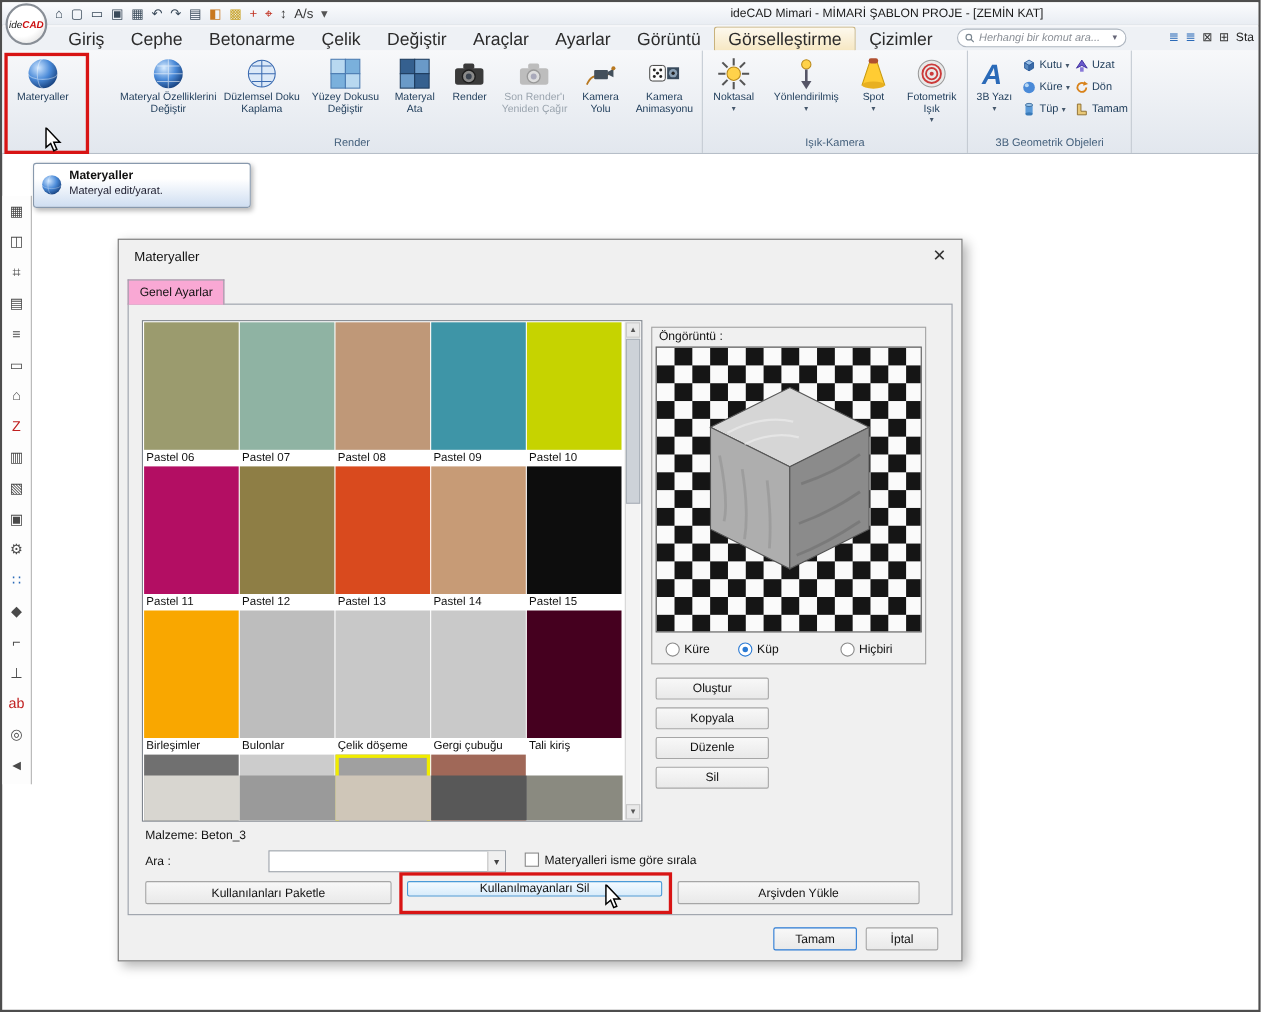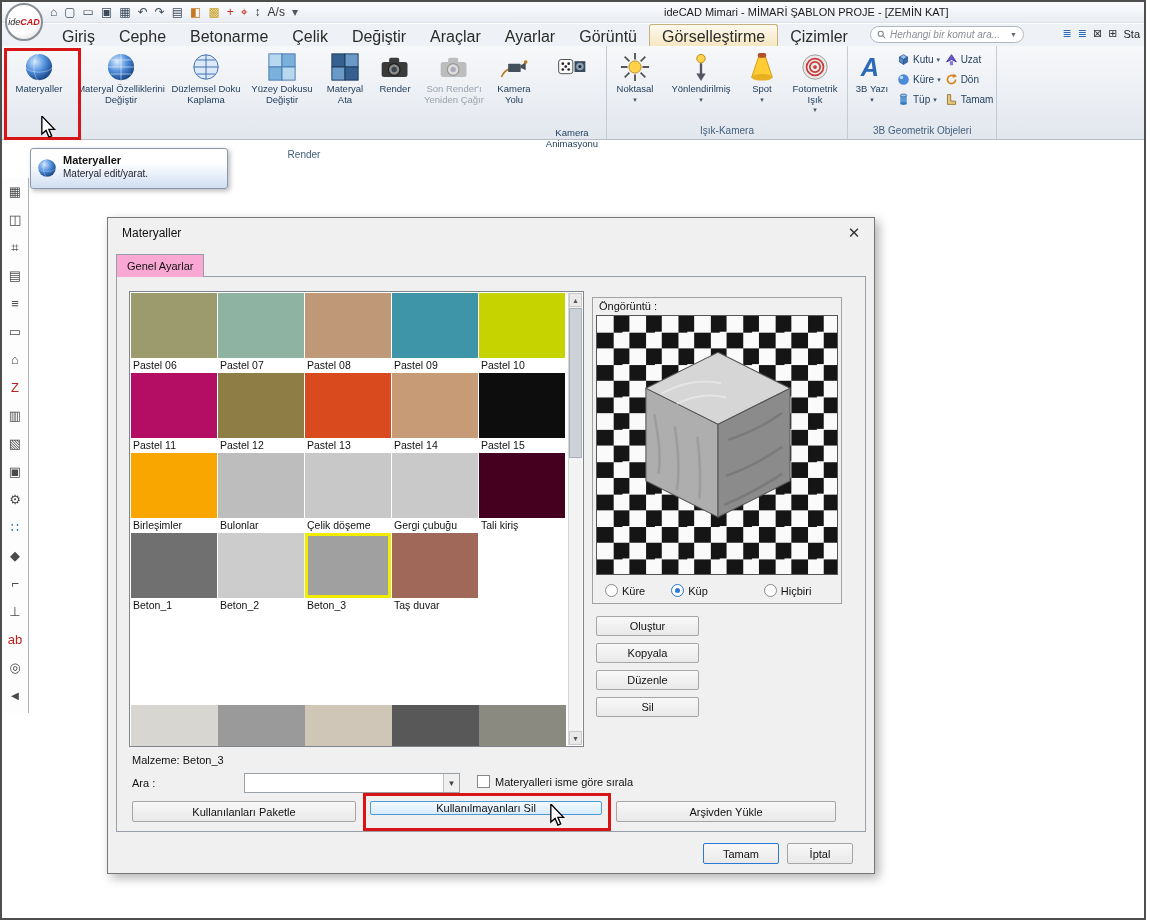--- a/index.html
+++ b/index.html
@@ -61,21 +61,21 @@
 
   
   #dialog{position:absolute;left:105px;top:215px;width:768px;height:657px;background:#f0f0f0;border:1px solid #767676;box-shadow:4px 4px 10px rgba(0,0,0,.30);z-index:30;font-size:11px;color:#111;}
   .dlg-title{position:absolute;left:14px;top:8px;font-size:12px;}
   .dlg-close{position:absolute;right:10px;top:5px;font-size:15px;color:#333;width:20px;height:20px;text-align:center;line-height:20px;}
   .dlg-tab{position:absolute;left:8px;top:36px;height:23px;padding:0 10px;background:#f9a8d4;border:1px solid #999fa8;border-bottom:none;display:flex;align-items:center;z-index:2;}
   .dlg-panel{position:absolute;left:8px;top:58px;width:750px;height:556px;border:1px solid #999fa8;background:#f0f0f0;}
 
   #materials-box{position:absolute;left:12px;top:14px;width:455px;height:456px;background:#fff;border:1px solid #7f858d;overflow:hidden;}
   #materials-grid{position:absolute;left:1px;top:1px;display:grid;grid-template-columns:repeat(5,87px);}
-  .swatch{width:87px;height:80px;position:relative;}
+  .swatch{width:87px;height:131px;position:relative;}
   .sw-img{position:absolute;left:0;right:1px;top:0;bottom:15px;}
   .sw-img.selected{border:3px solid #f0ec00;}
   .sw-label{position:absolute;left:0;right:1px;bottom:0;height:15px;background:#fff;font-size:10.5px;line-height:15px;padding-left:2px;white-space:nowrap;overflow:hidden;}
   #partial-row{position:absolute;left:1px;top:413px;display:flex;}
   .partial{width:87px;height:41px;}
   .pat-noise{background-image:repeating-linear-gradient(90deg,rgba(255,255,255,.18) 0 1px,rgba(0,0,0,0) 1px 3px),repeating-linear-gradient(0deg,rgba(0,0,0,.10) 0 1px,rgba(0,0,0,0) 1px 4px);}
   .pat-tiles{background-image:linear-gradient(rgba(0,0,0,.30) 1.5px,transparent 1.5px),linear-gradient(90deg,rgba(0,0,0,.30) 1.5px,transparent 1.5px);background-size:43px 43px;background-position:-1px -1px;}
   .pat-brick{background-image:repeating-linear-gradient(0deg,rgba(232,224,212,.95) 0 2px,transparent 2px 12px),repeating-linear-gradient(90deg,rgba(232,224,212,.95) 0 2px,transparent 2px 24px);}
   #mat-scroll{position:absolute;right:1px;top:1px;width:14px;bottom:1px;background:#f3f3f3;border-left:1px solid #d6d6d6;}
   .scroll-btn{height:14px;font-size:7px;color:#555;text-align:center;line-height:14px;background:#e9e9e9;border:1px solid #c9c9c9;}
@@ -188,21 +188,21 @@
                     <stop offset=".55" stop-color="#4a8ad8"></stop>
                     <stop offset="1" stop-color="#17417e"></stop>
                   </radialGradient>
                 </defs>
                 <circle cx="16" cy="16" r="14" fill="url(#sphA)"></circle>
                 <path d="M2 16a14 5.5 0 0 0 28 0M16 2a5.5 14 0 0 0 0 28" stroke="rgba(255,255,255,.4)" fill="none"></path>
               </svg>
             </span>
             <div class="rbtn-label">Materyaller</div>
           </div>
-          <div class="rbtn" style="width: 92px;">
+          <div class="rbtn" style="width: 92px; margin-left: 32px;">
             <span class="ic ">
               <svg viewBox="0 0 32 32">
                 <defs>
                   <radialGradient id="sphB" cx="35%" cy="30%" r="75%">
                     <stop offset="0" stop-color="#d8ecff"></stop>
                     <stop offset=".55" stop-color="#4a8ad8"></stop>
                     <stop offset="1" stop-color="#17417e"></stop>
                   </radialGradient>
                 </defs>
                 <circle cx="16" cy="16" r="14" fill="url(#sphB)"></circle>
@@ -268,21 +268,21 @@
             <span class="ic ">
               <svg viewBox="0 0 36 30">
                 <path d="M3 27 C 11 8, 23 26, 32 9" stroke="#b87820" stroke-width="2" fill="none"></path>
                 <rect x="11" y="11" width="15" height="10" rx="1" fill="#44505c"></rect>
                 <polygon points="26,13 32,10 32,19 26,16" fill="#44505c"></polygon>
                 <circle cx="32" cy="9" r="2.2" fill="#b87820"></circle>
               </svg>
             </span>
             <div class="rbtn-label">Kamera Yolu</div>
           </div>
-          <div class="rbtn" style="width: 66px; gap: 44px;">
+          <div class="rbtn" style="width: 66px;">
             <span class="ic ">
               <svg viewBox="0 0 36 30">
                 <rect x="2" y="6" width="17" height="17" rx="3" fill="#fafafa" stroke="#333"></rect>
                 <circle cx="7" cy="11" r="1.6" fill="#222"></circle>
                 <circle cx="14" cy="11" r="1.6" fill="#222"></circle>
                 <circle cx="10.5" cy="14.5" r="1.6" fill="#222"></circle>
                 <circle cx="7" cy="18" r="1.6" fill="#222"></circle>
                 <circle cx="14" cy="18" r="1.6" fill="#222"></circle>
                 <rect x="21" y="8" width="13" height="13" fill="#384a5c"></rect>
                 <circle cx="27.5" cy="14.5" r="4.5" fill="#8aa0b4"></circle>

